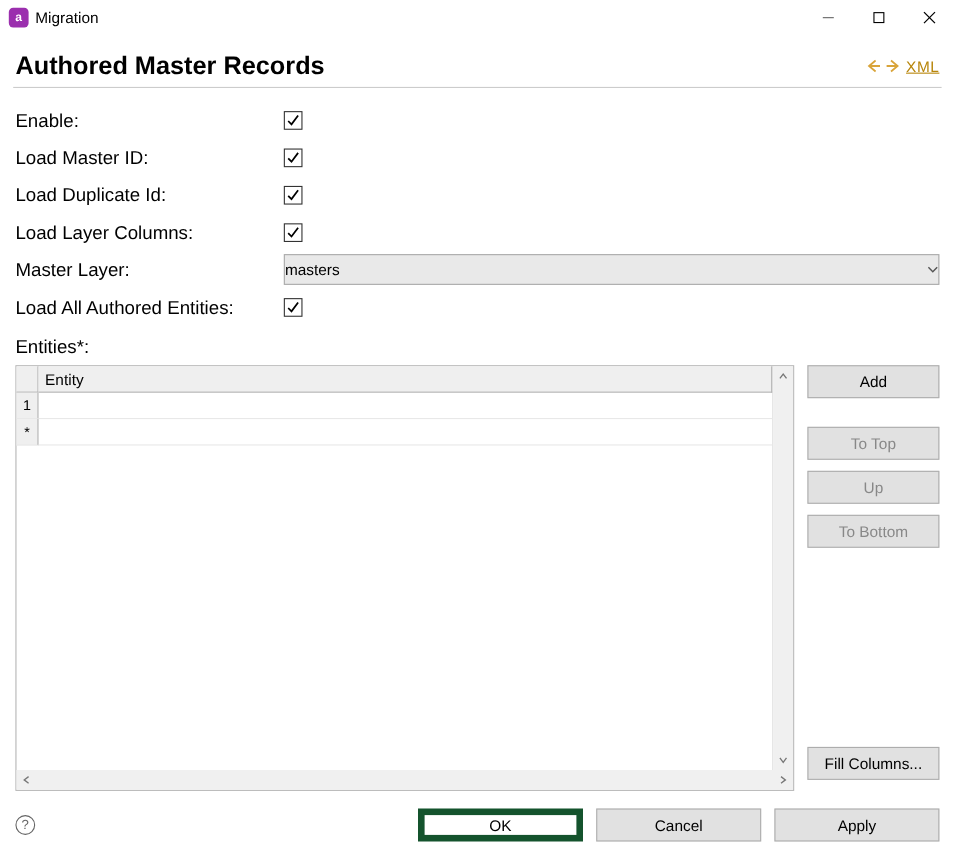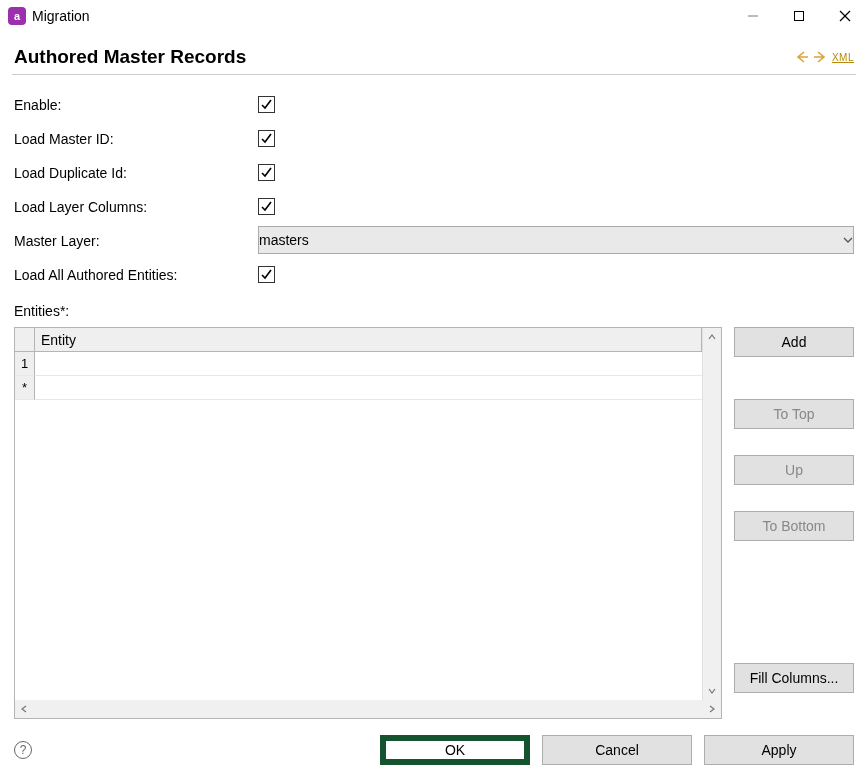--- a/index.html
+++ b/index.html
@@ -45,31 +45,31 @@
   cursor: default;
 }
 .winbtn svg { width: 12px; height: 12px; }
 
 .header {
   display: flex;
   align-items: center;
   padding: 14px 14px 6px 14px;
 }
 .header h1 {
-  font-size: 19px;
+  font-size: 23px;
   font-weight: 700;
 }
 .header .spacer { flex: 1; }
 .nav-arrow {
   width: 16px; height: 16px;
   display: inline-flex; align-items: center; justify-content: center;
   margin-left: 2px;
 }
 .xml-label {
-  font-size: 10px;
+  font-size: 14px;
   color: #b8860b;
   margin-left: 4px;
   letter-spacing: 0.5px;
   text-decoration: underline;
 }
 .divider {
   height: 1px;
   background: #ccc;
   margin: 0 12px 8px 12px;
 }
@@ -80,21 +80,21 @@
   display: flex;
   flex-direction: column;
 }
 .form-row {
   display: flex;
   align-items: center;
   min-height: 34px;
 }
 .form-label {
   width: 244px;
-  font-size: 14px;
+  font-size: 17px;
   padding-top: 2px;
 }
 .checkbox {
   width: 17px;
   height: 17px;
   border: 1px solid #333;
   display: inline-flex;
   align-items: center;
   justify-content: center;
   background: #fff;
@@ -191,21 +191,21 @@
 .btn {
   height: 30px;
   border: 1px solid #adadad;
   background: #e1e1e1;
   font-size: 14px;
   cursor: pointer;
   display: flex;
   align-items: center;
   justify-content: center;
 }
-.sidebtns .btn { margin-bottom: 26px; }
+.sidebtns .btn { margin-bottom: 10px; }
 .sidebtns .gap { height: 16px; }
 .sidebtns .btn.disabled { color: #888; }
 .sidebtns .spacer { flex: 1; }
 .fillbtn { margin-bottom: 0; padding: 0 4px; white-space: nowrap; overflow:hidden; text-overflow: clip; font-size: 14px;}
 
 .footer {
   display: flex;
   align-items: center;
   padding: 16px 14px 18px 14px;
 }

